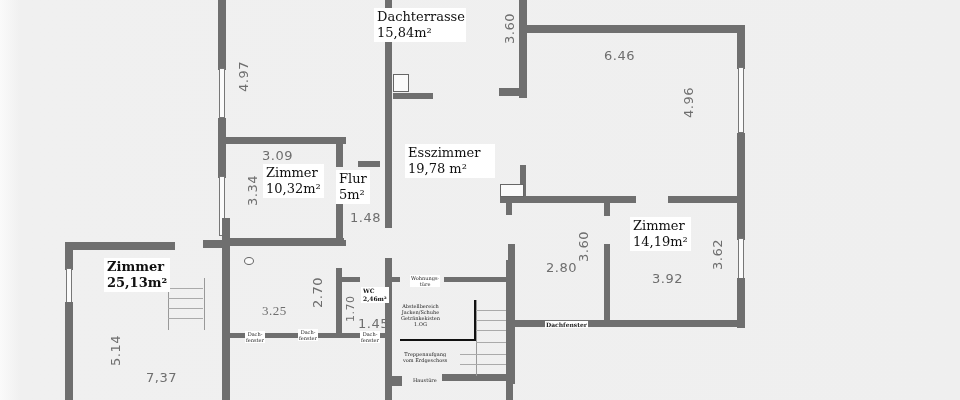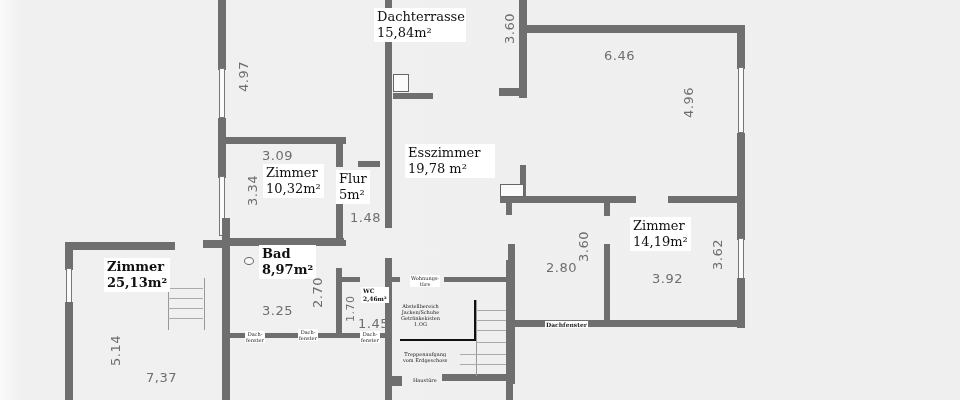--- a/index.html
+++ b/index.html
@@ -118,42 +118,38 @@
     <div>19,78 m²</div>
   </div>
   <div class="label" style="left:630px;top:217px;">
     <div>Zimmer</div>
     <div>14,19m²</div>
   </div>
   <div class="label bold" style="left:104px;top:258px;">
     <div>Zimmer</div>
     <div>25,13m²</div>
   </div>
-  <div class="label bold" style="left:259px;top:245px;">
-    <div>Bad</div>
-    <div>8,97m²</div>
-  </div>
   <div class="label bold" style="left:361px;top:287px;font-size:6px;line-height:8px;padding:0 2px;">
     <div>WC</div>
     <div>2,46m²</div>
   </div>
 
   <div class="dim v" style="left:236px;top:92px;">4.97</div>
   <div class="dim v" style="left:502px;top:44px;">3.60</div>
   <div class="dim" style="left:604px;top:48px;">6.46</div>
   <div class="dim v" style="left:681px;top:118px;">4.96</div>
   <div class="dim" style="left:262px;top:148px;">3.09</div>
   <div class="dim v" style="left:245px;top:206px;">3.34</div>
   <div class="dim" style="left:350px;top:210px;">1.48</div>
   <div class="dim v" style="left:576px;top:262px;">3.60</div>
   <div class="dim" style="left:546px;top:260px;">2.80</div>
   <div class="dim v" style="left:710px;top:270px;">3.62</div>
   <div class="dim" style="left:652px;top:271px;">3.92</div>
   <div class="dim v" style="left:310px;top:308px;">2.70</div>
-  <div class="dim" style="left:262px;top:303px;">3.25</div>
+  <div class="dim" style="left:262px;top:303px;font-family:Liberation Serif, serif;">3.25</div>
   <div class="dim v" style="left:344px;top:322px;font-size:11px;">1.70</div>
   <div class="dim" style="left:358px;top:316px;">1.45</div>
   <div class="dim v" style="left:108px;top:366px;">5.14</div>
   <div class="dim" style="left:146px;top:370px;">7,37</div>
 
   <div class="tiny" style="left:410px;top:275px;">Wohnungs-
 türe</div>
   <div class="tiny" style="left:400px;top:303px;background:transparent;">Abstellbereich
 Jacken/Schuhe
 Getränkekisten

